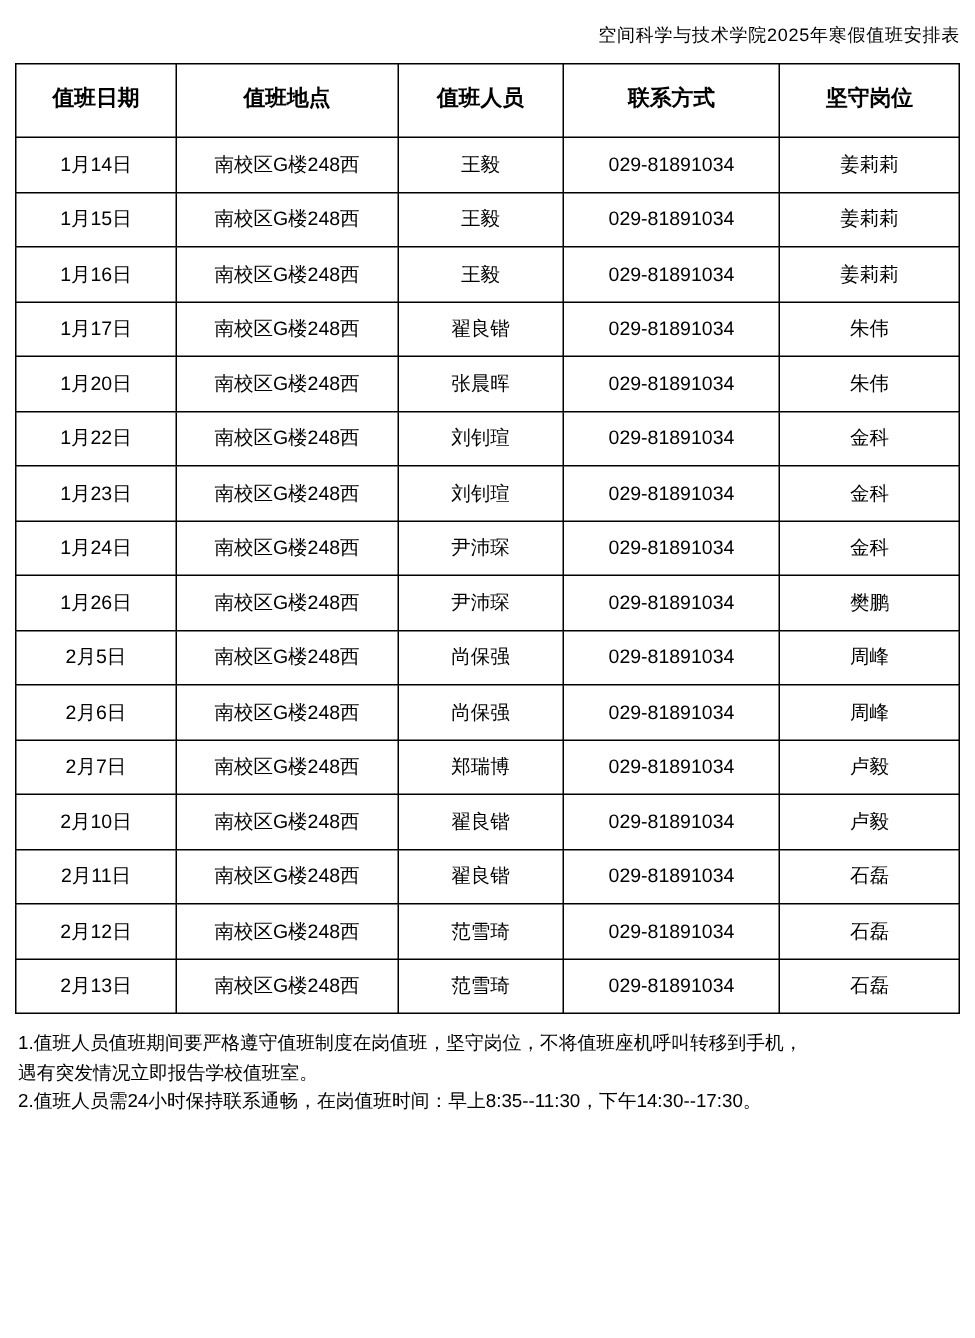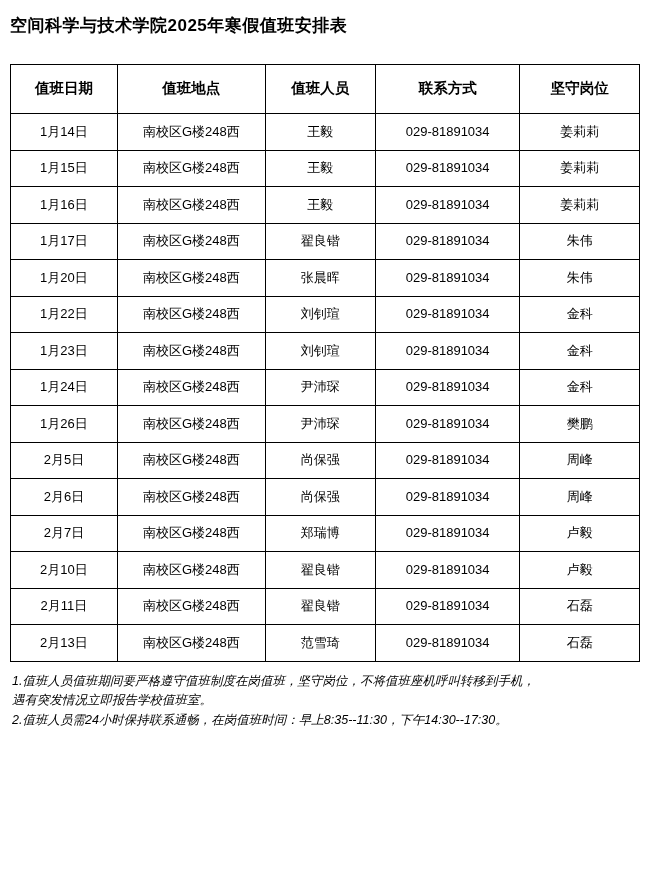--- a/index.html
+++ b/index.html
@@ -16,32 +16,31 @@
   }
   .page {
     width: 650px;
     height: 892px;
     box-sizing: border-box;
     padding: 8px 10px 6px 10px;
     display: flex;
     flex-direction: column;
   }
   .doc-title {
-    text-align: left;
-    font-size: 17px;
-    font-weight: bold;
+    text-align: right;
+    font-size: 12px;
+    font-weight: normal;
     letter-spacing: 0.5px;
     padding: 8px 0 12px 0;
     line-height: 1.2;
   }
   table.duty-table {
     width: 100%;
     border-collapse: collapse;
     table-layout: fixed;
-    margin-top: 16px;
   }
   table.duty-table th,
   table.duty-table td {
     border: 1px solid #000000;
     text-align: center;
     vertical-align: middle;
     font-size: 13px;
     line-height: 1.1;
     padding: 0;
     height: 35.5px;
@@ -62,21 +61,20 @@
     font-family: Liberation Sans, sans-serif;
   }
   .notes {
     margin-top: 10px;
     font-size: 12.5px;
     line-height: 1.55;
     padding-left: 2px;
   }
   .notes div {
     white-space: nowrap;
-    font-style: italic;
   }
 </style>
 </head>
 <body>
 
 <div class="page">
 
   <div class="doc-title">空间科学与技术学院2025年寒假值班安排表</div>
 
   <table class="duty-table">
@@ -189,20 +187,27 @@
         <td>卢毅</td>
       </tr>
       <tr>
         <td>2月11日</td>
         <td>南校区G楼248西</td>
         <td>翟良锴</td>
         <td class="phone">029-81891034</td>
         <td>石磊</td>
       </tr>
       <tr>
+        <td>2月12日</td>
+        <td>南校区G楼248西</td>
+        <td>范雪琦</td>
+        <td class="phone">029-81891034</td>
+        <td>石磊</td>
+      </tr>
+      <tr>
         <td>2月13日</td>
         <td>南校区G楼248西</td>
         <td>范雪琦</td>
         <td class="phone">029-81891034</td>
         <td>石磊</td>
       </tr>
     </tbody>
   </table>
 
   <div class="notes">

